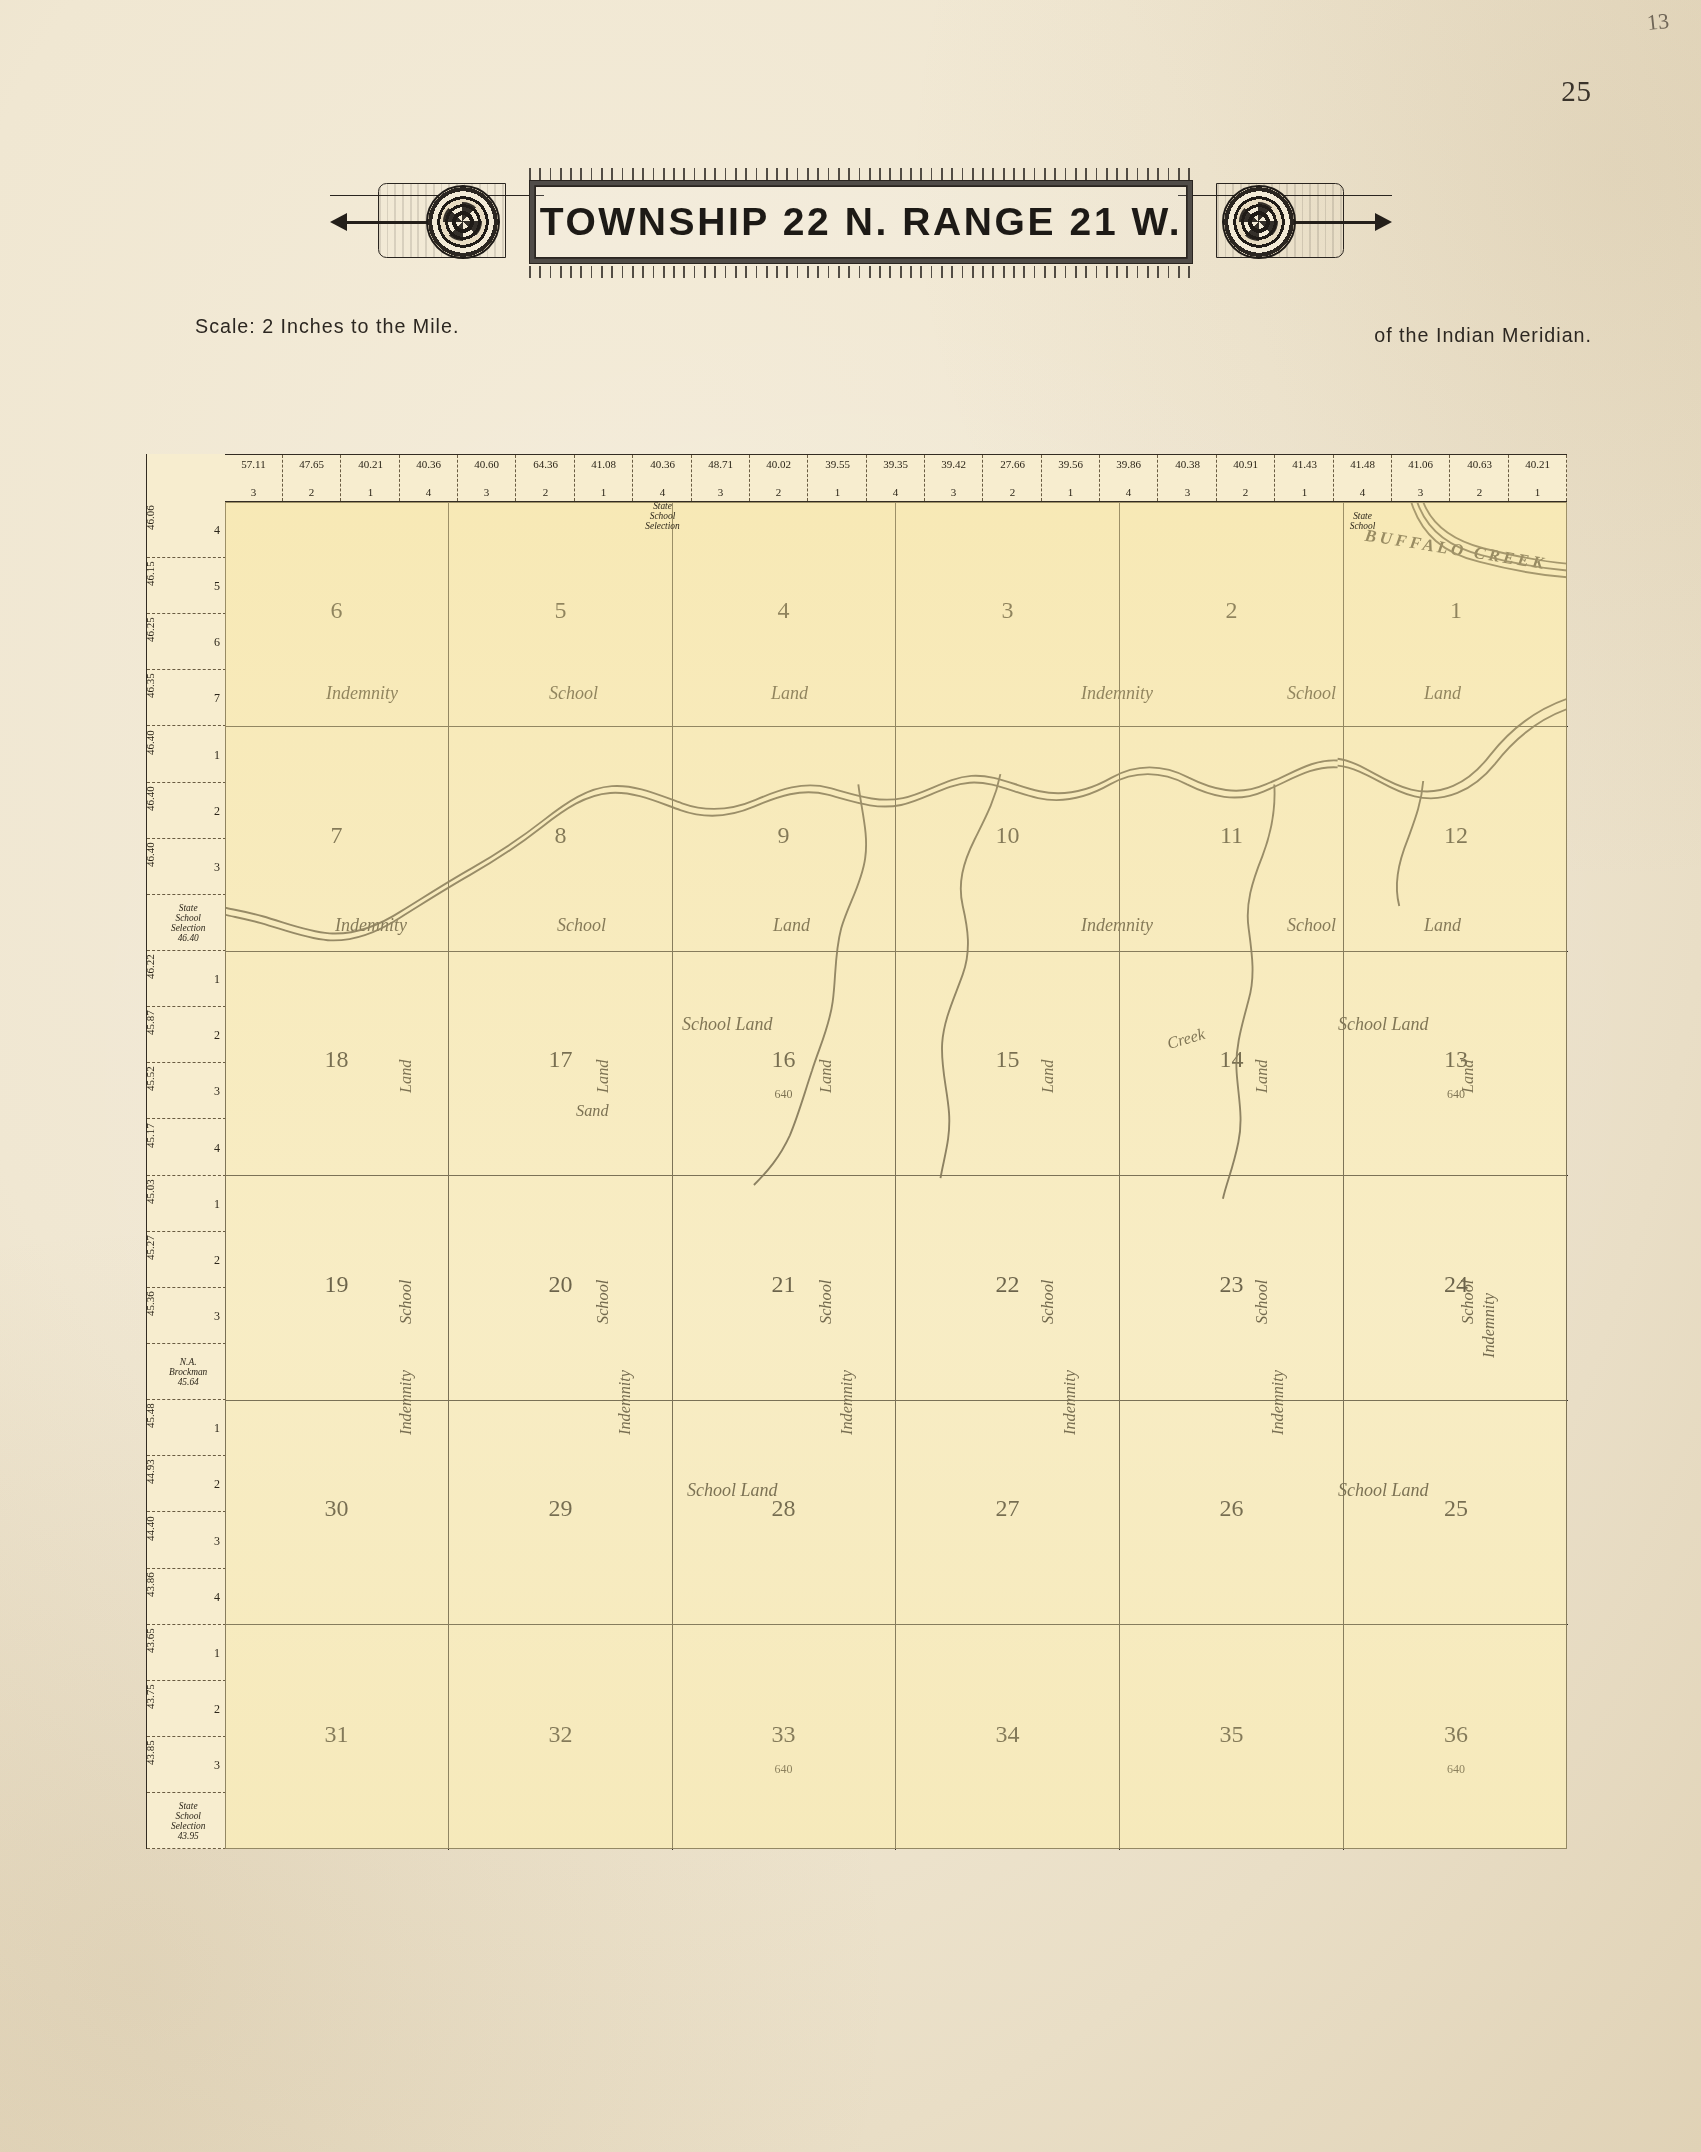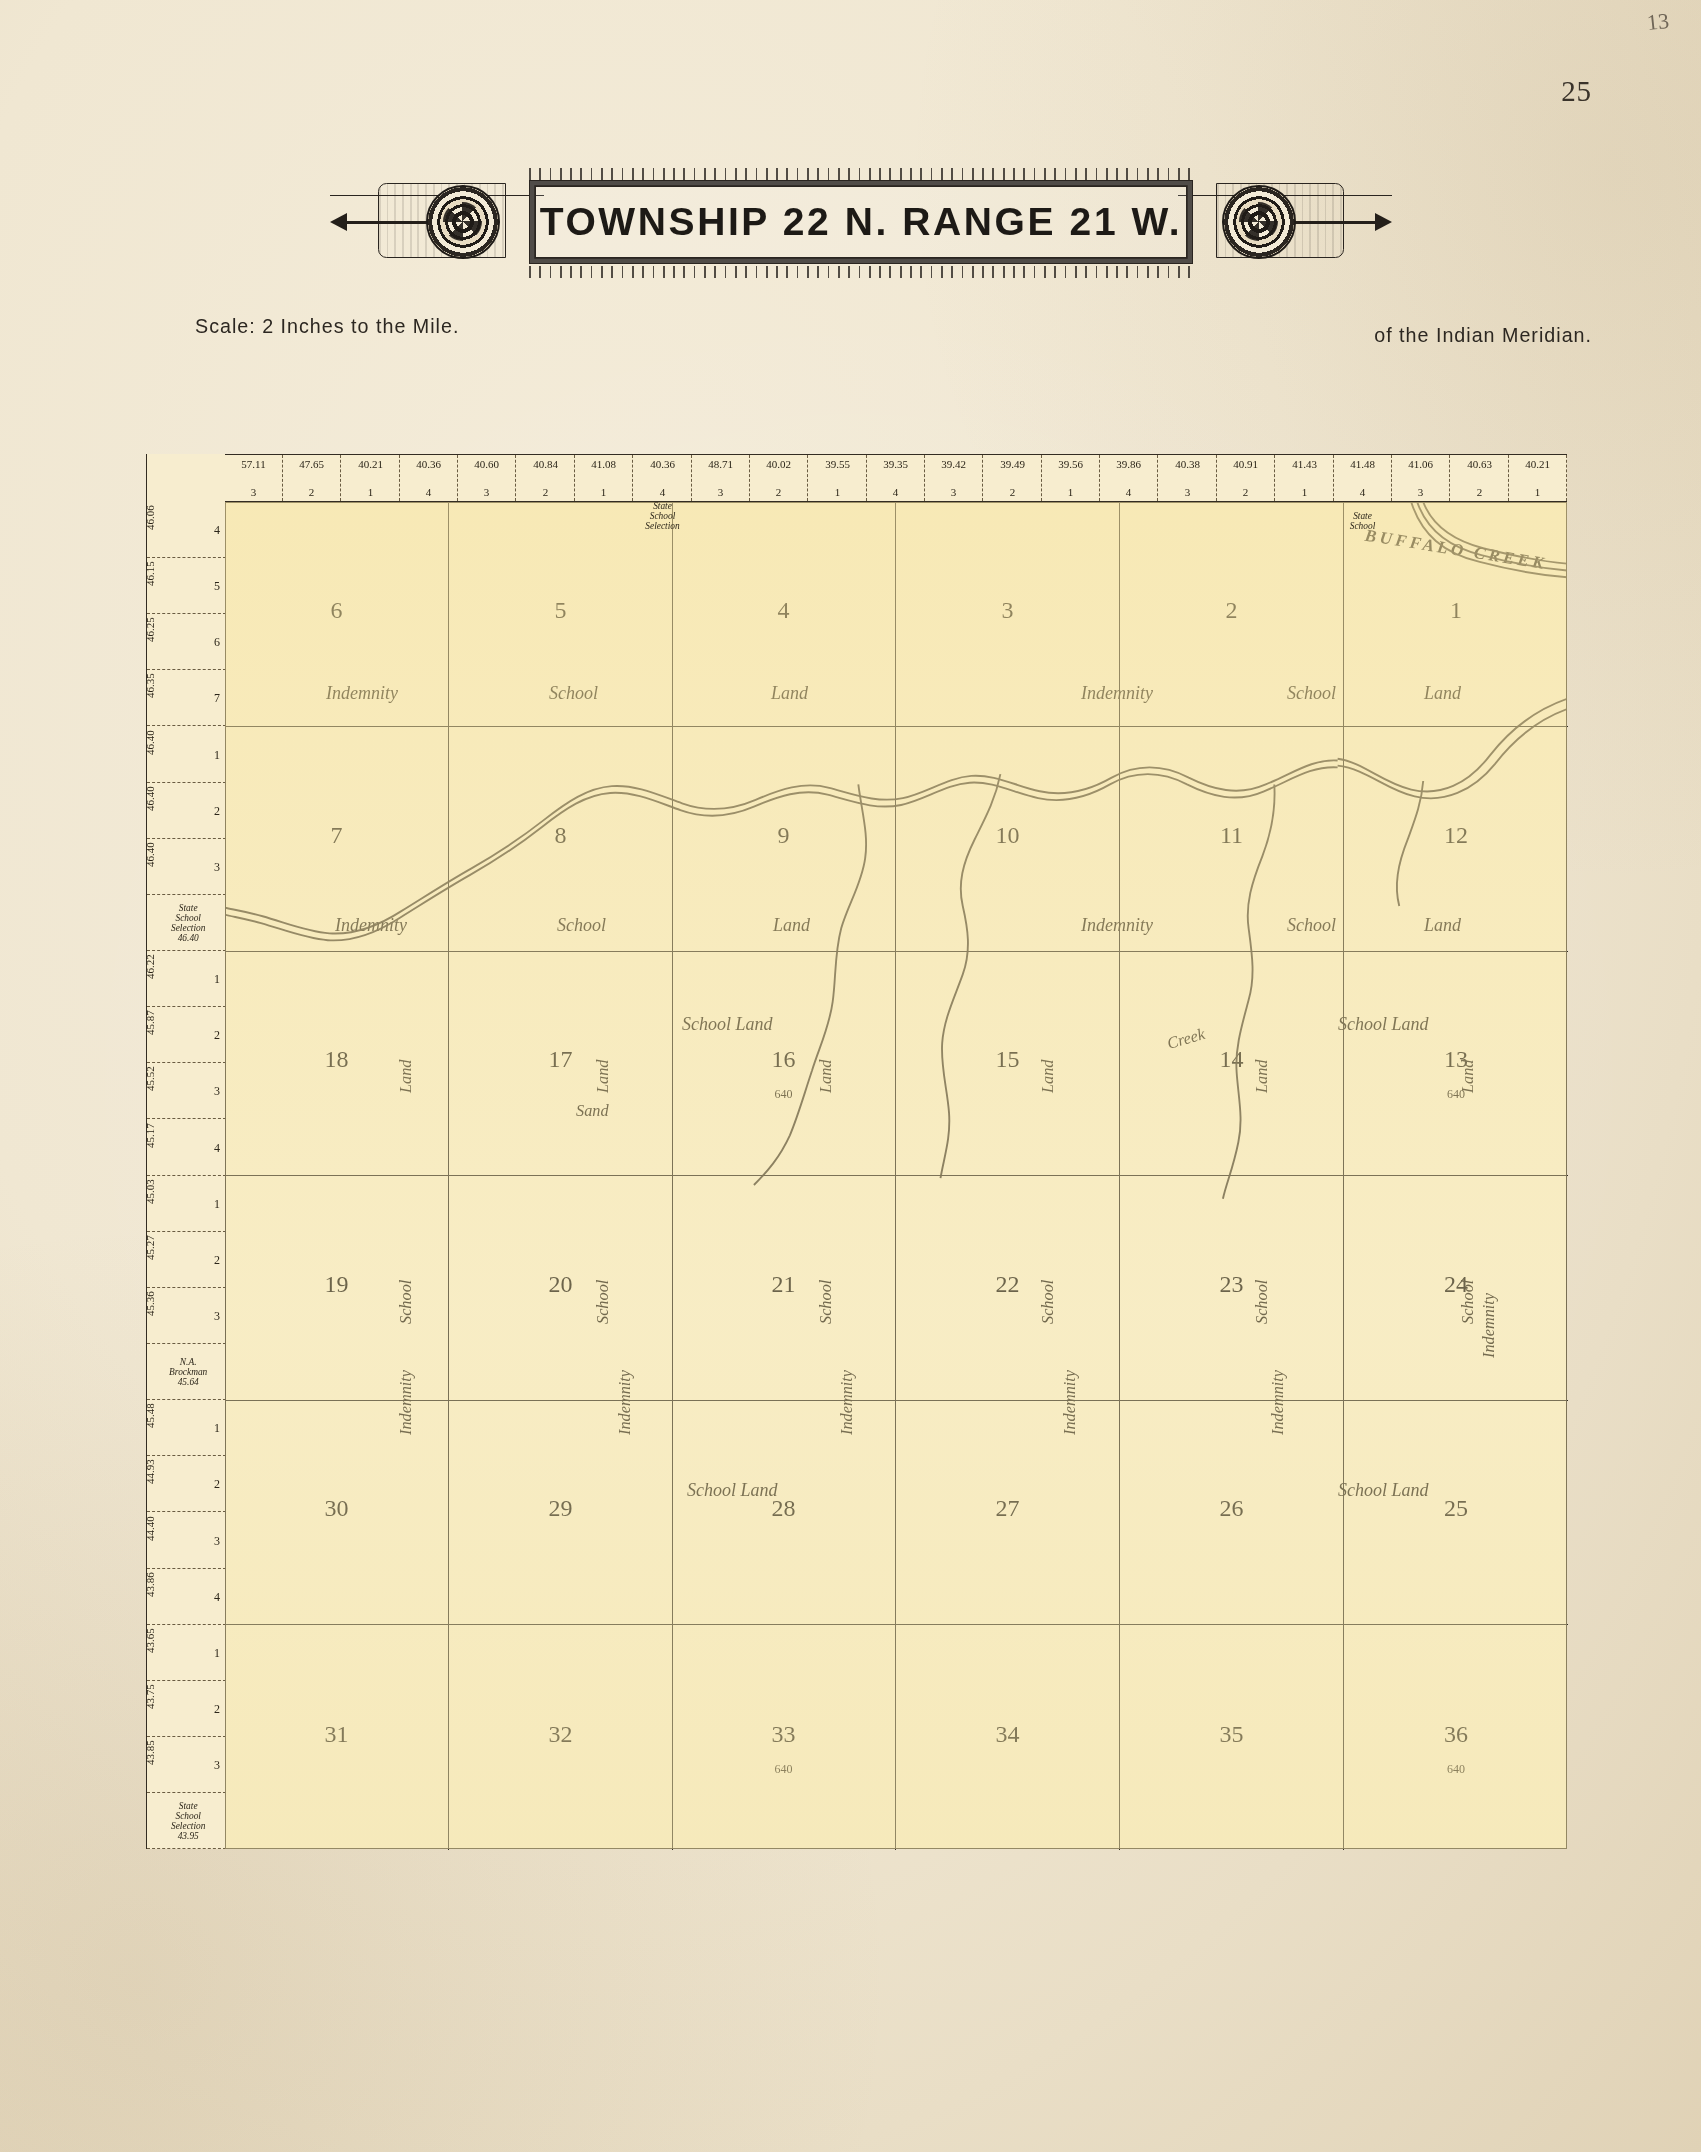--- a/index.html
+++ b/index.html
@@ -523,21 +523,21 @@
         </div>
         <div class="tr-cell" style="left: 175px; width: 58px;">
           <div class="tr-val">40.36</div>
           <div class="tr-num">4</div>
         </div>
         <div class="tr-cell" style="left: 233px; width: 58px;">
           <div class="tr-val">40.60</div>
           <div class="tr-num">3</div>
         </div>
         <div class="tr-cell" style="left: 292px; width: 58px;">
-          <div class="tr-val">40.84</div>
+          <div class="tr-val">64.36</div>
           <div class="tr-num">2</div>
         </div>
         <div class="tr-cell" style="left: 350px; width: 58px;">
           <div class="tr-val">41.08</div>
           <div class="tr-num">1</div>
         </div>
         <div class="tr-cell" style="left: 409px; width: 58px; z-index: 5;">
           <div class="tr-val">40.36</div>
           <div class="tr-num">4</div>
           <div class="tr-note">State<br>School<br>Selection</div>
@@ -556,21 +556,21 @@
         </div>
         <div class="tr-cell" style="left: 642px; width: 58px;">
           <div class="tr-val">39.35</div>
           <div class="tr-num">4</div>
         </div>
         <div class="tr-cell" style="left: 700px; width: 58px;">
           <div class="tr-val">39.42</div>
           <div class="tr-num">3</div>
         </div>
         <div class="tr-cell" style="left: 759px; width: 58px;">
-          <div class="tr-val">39.49</div>
+          <div class="tr-val">27.66</div>
           <div class="tr-num">2</div>
         </div>
         <div class="tr-cell" style="left: 817px; width: 58px;">
           <div class="tr-val">39.56</div>
           <div class="tr-num">1</div>
         </div>
         <div class="tr-cell" style="left: 875px; width: 58px;">
           <div class="tr-val">39.86</div>
           <div class="tr-num">4</div>
         </div>

